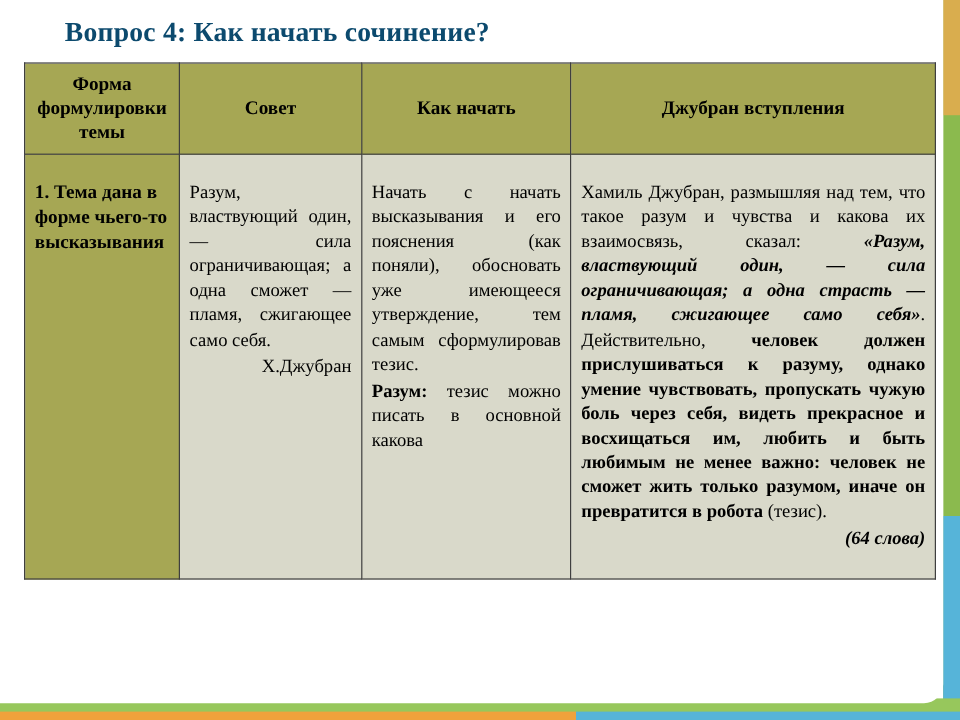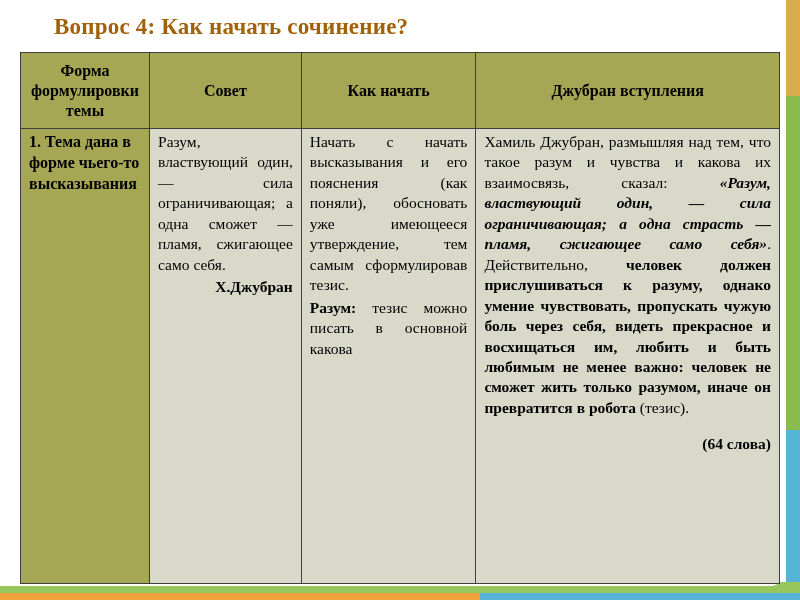--- a/index.html
+++ b/index.html
@@ -27,29 +27,29 @@
     position:absolute; left:0; top:0;
     width:786px; height:586px;
     background:#ffffff;
     border-radius:0 0 16px 0;
     padding:12px 6px 6px 20px;
   }
 
   .title {
     font-size:23px;
     font-weight:bold;
-    color:#a16207;
+    color:#0c4a6e;
     margin:2px 0 12px 34px;
     letter-spacing:0.2px;
   }
 
   
   table.tbl {
     width:100%;
-    height:532px;
+    height:431px;
     border-collapse:collapse;
     table-layout:fixed;
   }
   .tbl col.c1 { width:17%; }
   .tbl col.c2 { width:20%; }
   .tbl col.c3 { width:23%; }
   .tbl col.c4 { width:40%; }
 
   .tbl th, .tbl td {
     border:1px solid #3f3f3f;
@@ -62,32 +62,32 @@
     text-align:center;
     vertical-align:middle;
     padding:6px 4px;
     height:76px;
     line-height:1.25;
   }
   .tbl td {
     background:#d9d9ca;
     font-size:15.5px;
     line-height:1.32;
-    padding:3px 8px;
+    padding:22px 8px;
   }
   td.olive {
     background:#a6a754;
     font-weight:bold;
     font-size:16px;
     line-height:1.3;
     overflow-wrap:break-word;
   }
   .just   { text-align:justify; }
-  .author { text-align:right; margin-top:2px;font-weight:bold; }
-  .wc     { text-align:right; margin-top:16px; }
+  .author { text-align:right; margin-top:2px; }
+  .wc     { text-align:right; margin-top:2px;font-style:italic; }
   .b  { font-weight:bold; }
   .bi { font-weight:bold; font-style:italic; }
   .advice { margin-top:2px; }
 </style>
 </head>
 <body>
 
 <div class="stripe s-green-right"></div>
 <div class="stripe s-yellow-tr"></div>
 <div class="stripe s-blue-br"></div>

